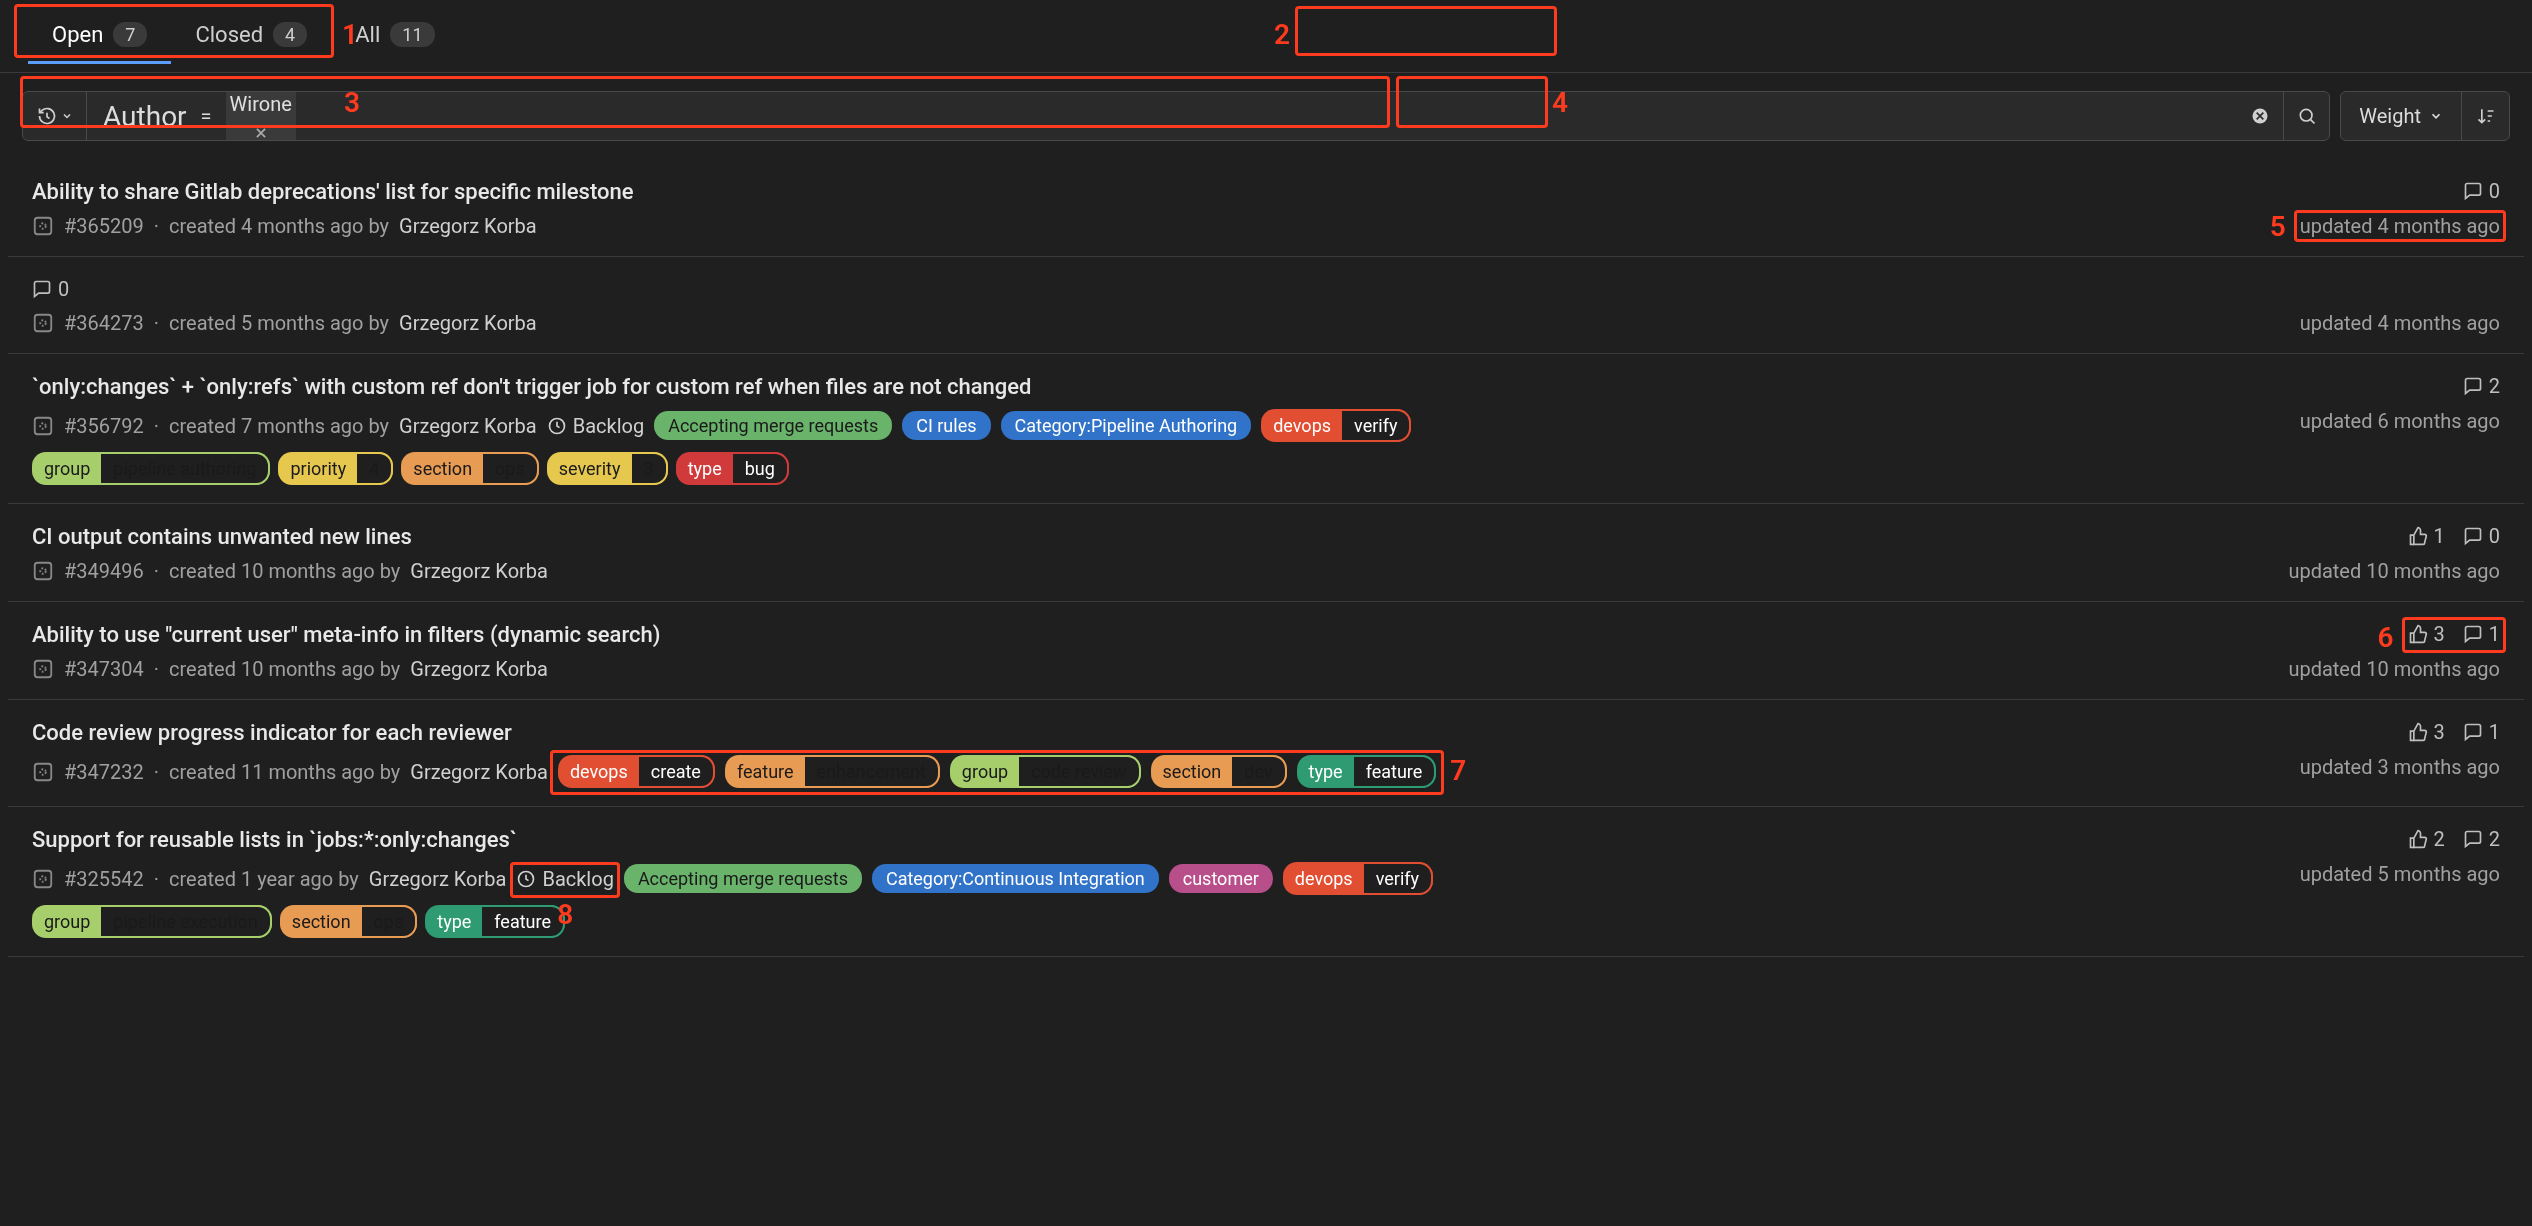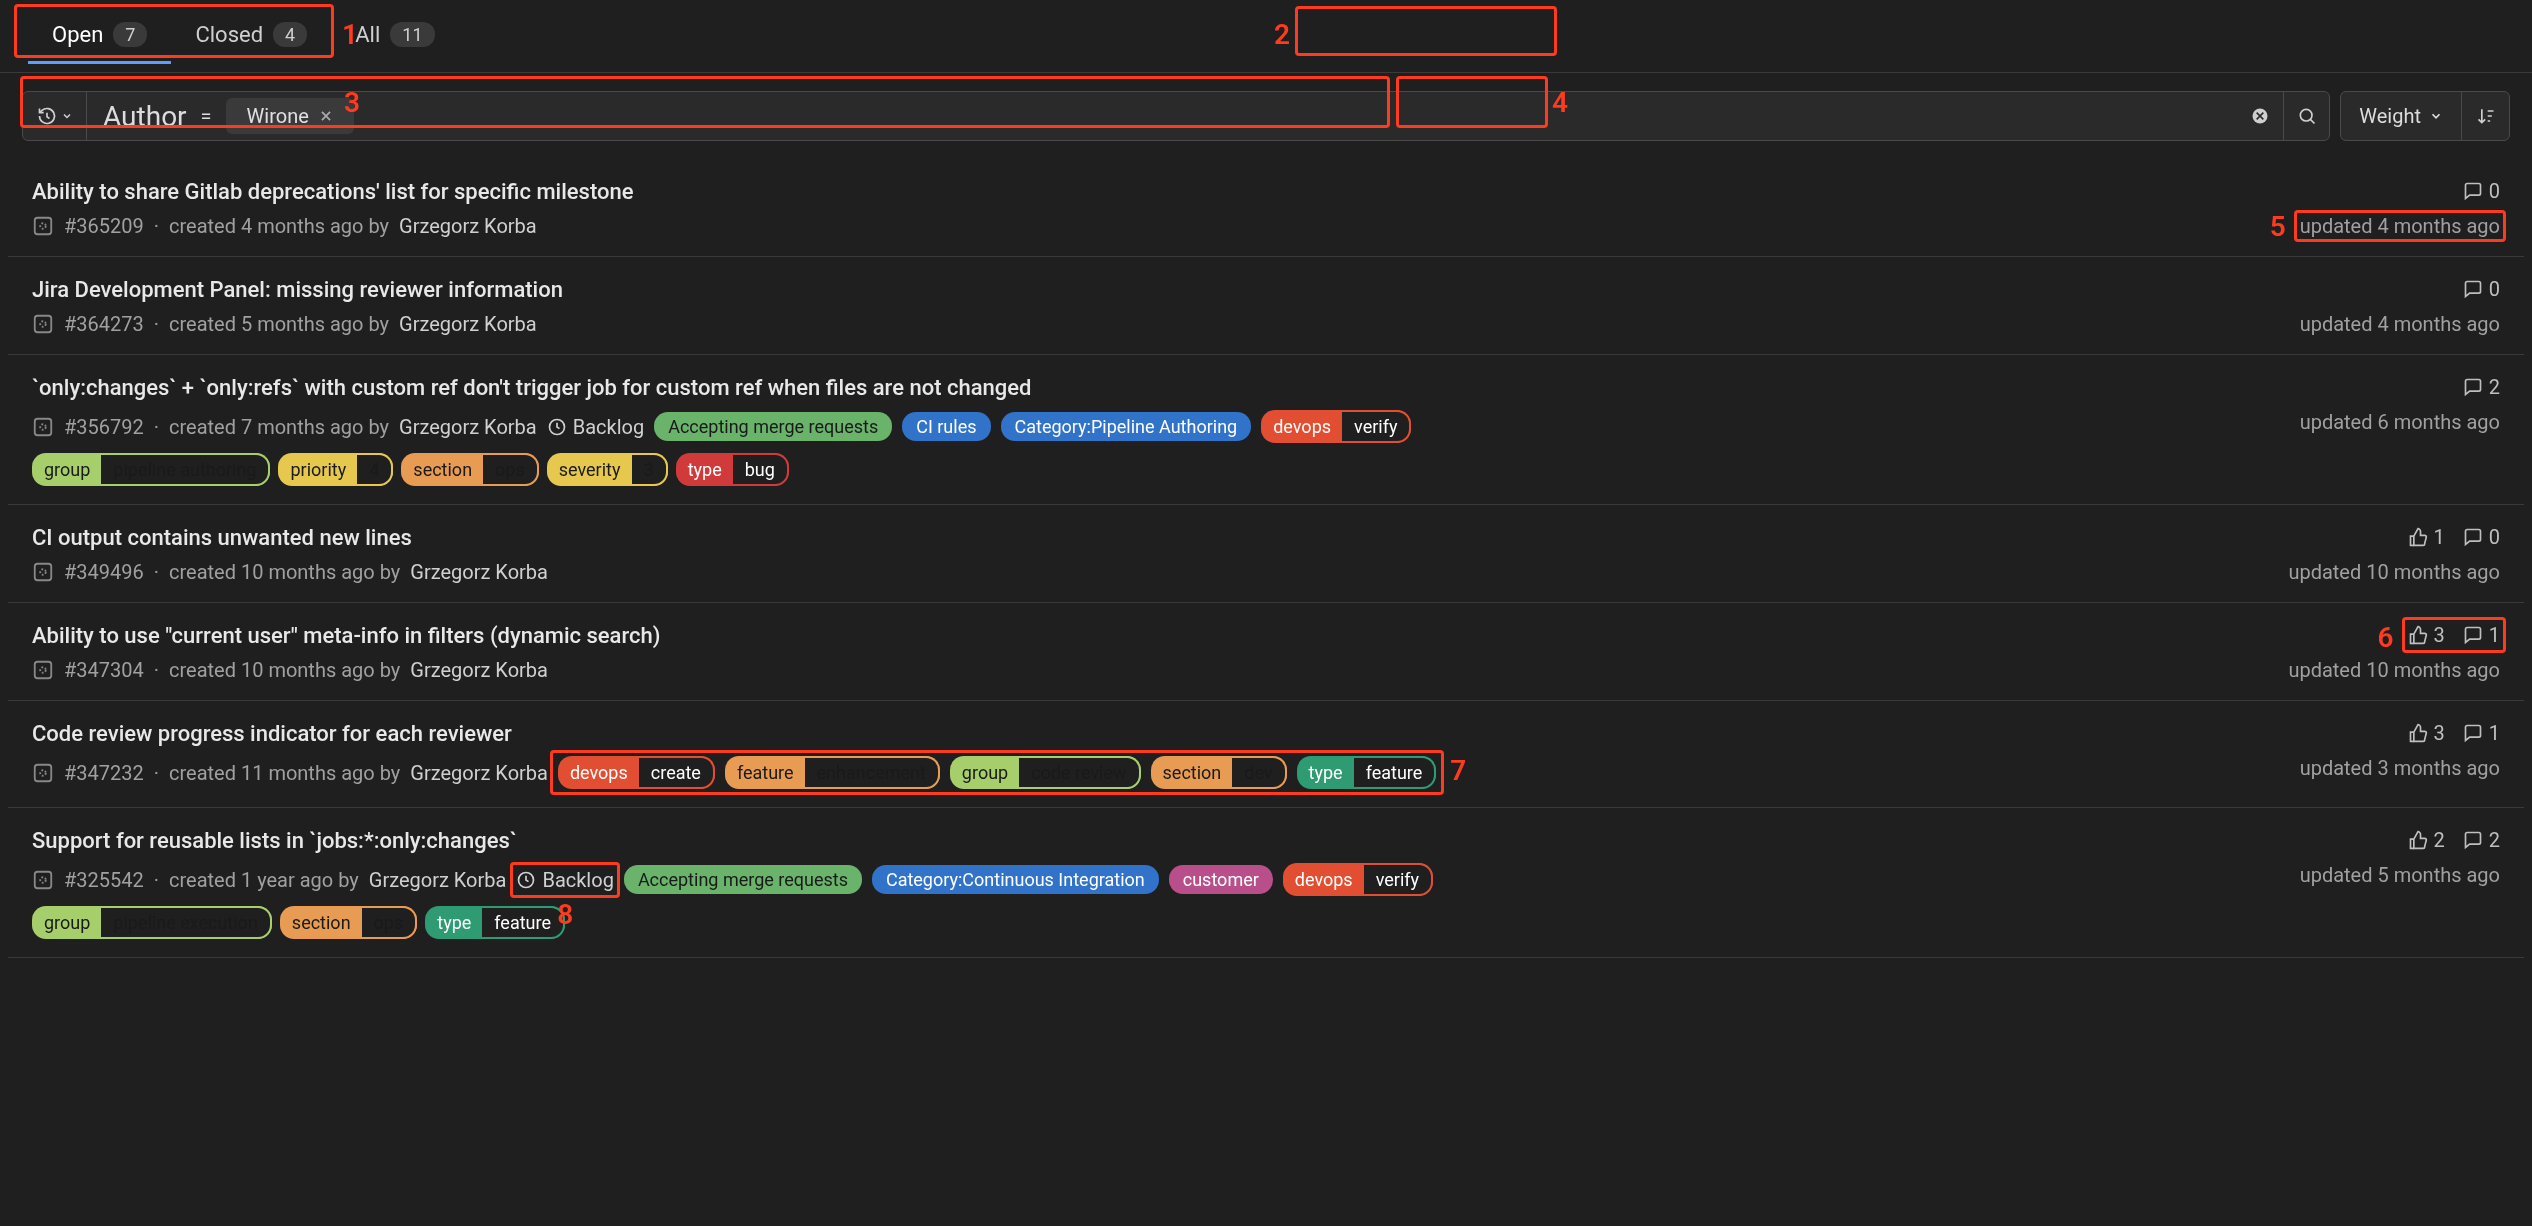--- a/index.html
+++ b/index.html
@@ -105,25 +105,26 @@
     align-items: center;
     gap: 14px;
     padding: 0 16px;
     height: 100%;
   }
   .token-label { font-size: 28px; color: #dcdcdc; }
   .token-op { font-size: 20px; color: #dcdcdc; }
   .token-value {
     background: #3a3a3a;
     border-radius: 6px;
-    padding: 6px 21px;
+    padding: 6px 4px;
     display: flex;
     align-items: center;
     gap: 10px;
     font-size: 20px;
+    flex-direction: column;
   }
   .token-value .rm { color: #aaa; cursor: pointer; font-size: 18px; }
   .filter-spacer { flex: 1; }
   .clear-btn, .search-btn {
     width: 46px;
     height: 100%;
     display: flex;
     align-items: center;
     justify-content: center;
     color: #cfcfcf;
@@ -364,21 +365,20 @@
         <span>created 4 months ago by</span>
         <span class="author">Grzegorz Korba</span>
 
       </div>
       <div class="updated">updated 4 months ago</div>
     </div>
 
   </div>
     <div class="issue" id="issue-1">
     <div class="issue-top">
-      <div class="issue-title">Jira Development Panel: missing reviewer information</div>
       <div class="issue-stats">
           <span class="stat">
             <svg width="20" height="20" viewBox="0 0 24 24" fill="none" stroke="currentColor" stroke-width="2">
               <path d="M21 15a2 2 0 0 1-2 2H8l-5 4V5a2 2 0 0 1 2-2h14a2 2 0 0 1 2 2z"></path>
             </svg>
             <span>0</span>
           </span>
         </div>
     </div>
     <div class="issue-bottom">

